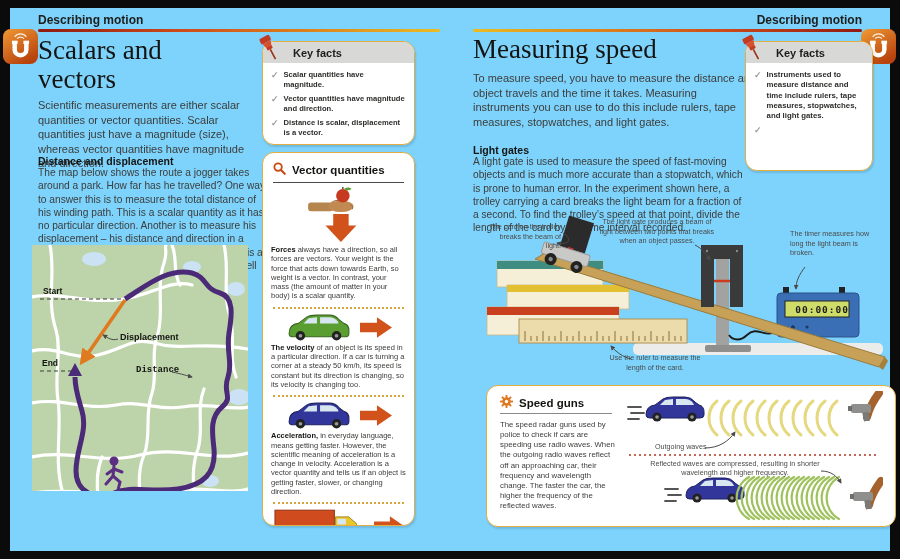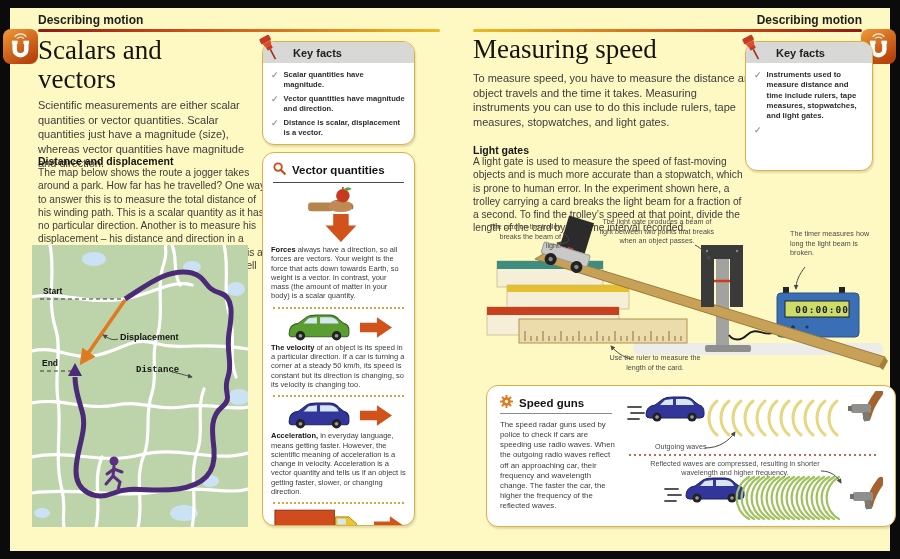--- a/index.html
+++ b/index.html
@@ -1,19 +1,19 @@
 <!DOCTYPE html>
 <html><head>
 <meta charset="utf-8">
 <style>
   * { margin:0; padding:0; box-sizing:border-box; }
   body { background:#000; }
   .stage { position:relative; width:900px; height:559px; background:#0b0b0b; overflow:hidden;
            font-family:"Liberation Sans", sans-serif; color:#1d1d1b; }
-  .spread { position:absolute; left:10px; top:8px; width:880px; height:543px; background:#fef9c3; }
+  .spread { position:absolute; left:10px; top:8px; width:880px; height:543px; background:#7dd3fc; }
 
   .runhead { position:absolute; font-size:12px; font-weight:bold; color:#1d1d1b; }
   .rule { position:absolute; height:3px; border-radius:2px; }
   .rule-left  { background:linear-gradient(to right, #8f1a12, #cc4a1a 35%, #e9bc24); }
   .rule-right { background:linear-gradient(to right, #e9bc24, #cc4a1a 65%, #8f1a12); }
 
   .big-title { position:absolute; font-family:"Liberation Serif", serif; font-weight:400;
                font-size:27px; line-height:1.06; color:#141412; }
   .intro { position:absolute; font-size:11px; line-height:1.32; color:#3c3c3a; }
   .sec-head { position:absolute; font-size:10.5px; font-weight:bold; color:#141412; }
@@ -118,21 +118,21 @@
           <polygon points="9,8 18,8 16,14 11,14" fill="#d8502e"></polygon>
           <rect x="10.5" y="13" width="6" height="3" rx="1" fill="#c23b22"></rect>
           <line x1="13.5" y1="16" x2="13.5" y2="27" stroke="#9c3018" stroke-width="1.6"></line>
         </g>
       </svg>
     </div>
 
     <div class="sec-head" style="left:28px; top:147px;">Distance and displacement</div>
     <div class="sec-body" style="left:28px; top:158px; width:232px;">The map below shows the route a jogger takes around a park. How far has he travelled? One way to answer this is to measure the total distance of his winding path. This is a scalar quantity as it has no particular direction. Another is to measure his displacement – his distance and direction in a straight line from his start point. Displacement is a vector quantity because it has a direction as well as a magnitude.</div>
 
-    <div class="map-wrap" style="left:22px; top:237px; width:216px; height:282px;">
+    <div class="map-wrap" style="left:22px; top:237px; width:216px; height:246px;">
       <svg viewBox="0 0 216 282" width="216" height="282">
         <rect x="0" y="0" width="216" height="282" fill="#bdd4aa"></rect>
         <ellipse cx="62" cy="14" rx="12" ry="7" fill="#cbe2f4"></ellipse>
         <ellipse cx="160" cy="22" rx="9" ry="6" fill="#cbe2f4"></ellipse>
         <ellipse cx="204" cy="44" rx="9" ry="7" fill="#cbe2f4"></ellipse>
         <ellipse cx="207" cy="152" rx="11" ry="8" fill="#cbe2f4"></ellipse>
         <ellipse cx="178" cy="236" rx="9" ry="6" fill="#cbe2f4"></ellipse>
         <ellipse cx="152" cy="268" rx="14" ry="8" fill="#cbe2f4"></ellipse>
         <ellipse cx="10" cy="268" rx="8" ry="5" fill="#cbe2f4"></ellipse>
         <g stroke="#ffffff" stroke-width="3.2" fill="none" stroke-linecap="round">

